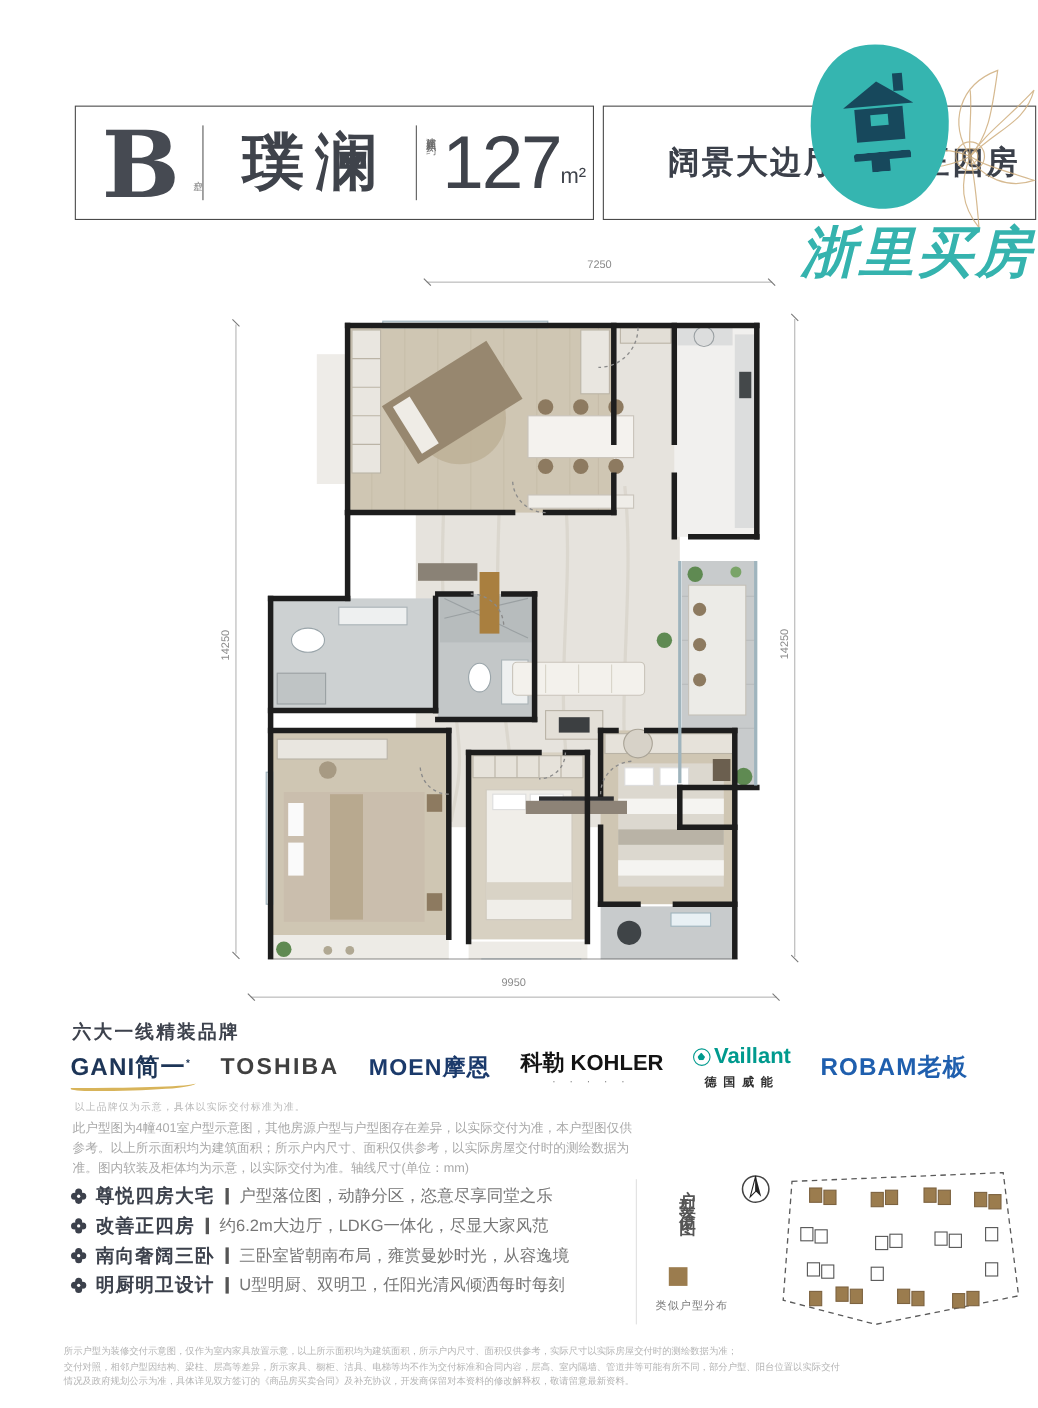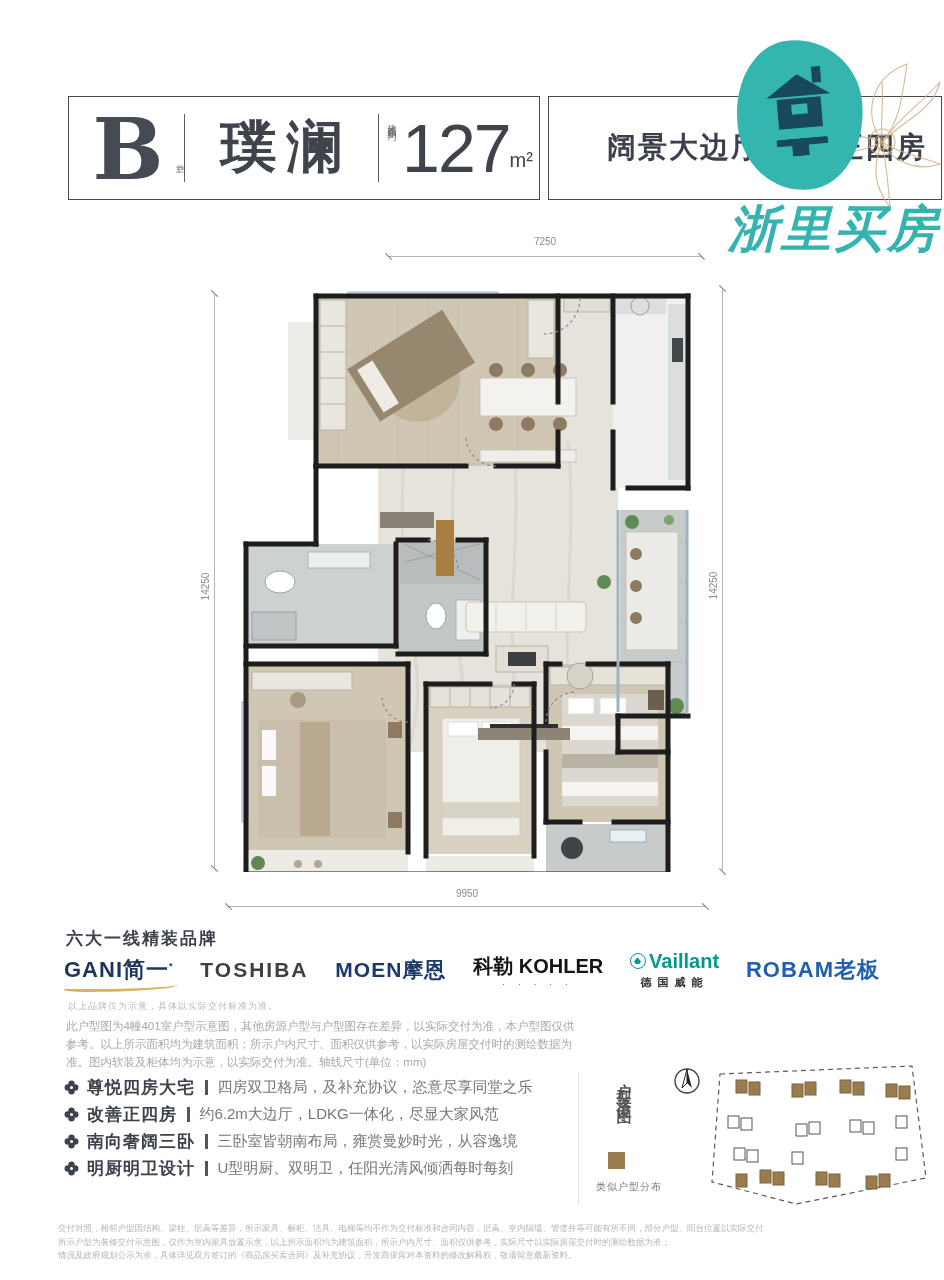--- a/index.html
+++ b/index.html
@@ -391,21 +391,21 @@
           <g fill="#3c414c">
             <circle cx="8" cy="4" r="3.4"></circle>
             <circle cx="8" cy="12" r="3.4"></circle>
             <circle cx="4" cy="8" r="3.4"></circle>
             <circle cx="12" cy="8" r="3.4"></circle>
           </g>
           <circle cx="8" cy="8" r="1.6" fill="#fff"></circle>
         </svg>
       <span class="feat-title">尊悦四房大宅</span>
       <span class="feat-sep"></span>
-      <span class="feat-desc">四房双卫格局，及补充协议，恣意尽享同堂之乐</span>
+      <span class="feat-desc">户型落位图，动静分区，恣意尽享同堂之乐</span>
     </div>
     <div class="feat">
       <svg class="feat-icon" viewBox="0 0 16 16">
           <g fill="#3c414c">
             <circle cx="8" cy="4" r="3.4"></circle>
             <circle cx="8" cy="12" r="3.4"></circle>
             <circle cx="4" cy="8" r="3.4"></circle>
             <circle cx="12" cy="8" r="3.4"></circle>
           </g>
           <circle cx="8" cy="8" r="1.6" fill="#fff"></circle>
@@ -486,18 +486,18 @@
         <rect x="163" y="62" width="11" height="12"></rect>
       <rect x="196" y="56" width="11" height="12"></rect>
       <rect x="34" y="88" width="11" height="12"></rect>
         <rect x="47" y="90" width="11" height="12"></rect>
       <rect x="92" y="92" width="11" height="12"></rect>
       <rect x="196" y="88" width="11" height="12"></rect>
     </g>
   </svg>
 
   <div class="fineprint">
+    <div>所示户型为装修交付示意图，仅作为室内家具放置示意，以上所示面积均为建筑面积，所示户内尺寸、面积仅供参考，实际尺寸以实际房屋交付时的测绘数据为准；</div>
     <div>交付对照，相邻户型因结构、梁柱、层高等差异，所示家具、橱柜、洁具、电梯等均不作为交付标准和合同内容，层高、室内隔墙、管道井等可能有所不同，部分户型、阳台位置以实际交付</div>
-    <div>所示户型为装修交付示意图，仅作为室内家具放置示意，以上所示面积均为建筑面积，所示户内尺寸、面积仅供参考，实际尺寸以实际房屋交付时的测绘数据为准；</div>
     <div>情况及政府规划公示为准，具体详见双方签订的《商品房买卖合同》及补充协议，开发商保留对本资料的修改解释权，敬请留意最新资料。</div>
   </div>
 
 </div>
 
 </body></html>

